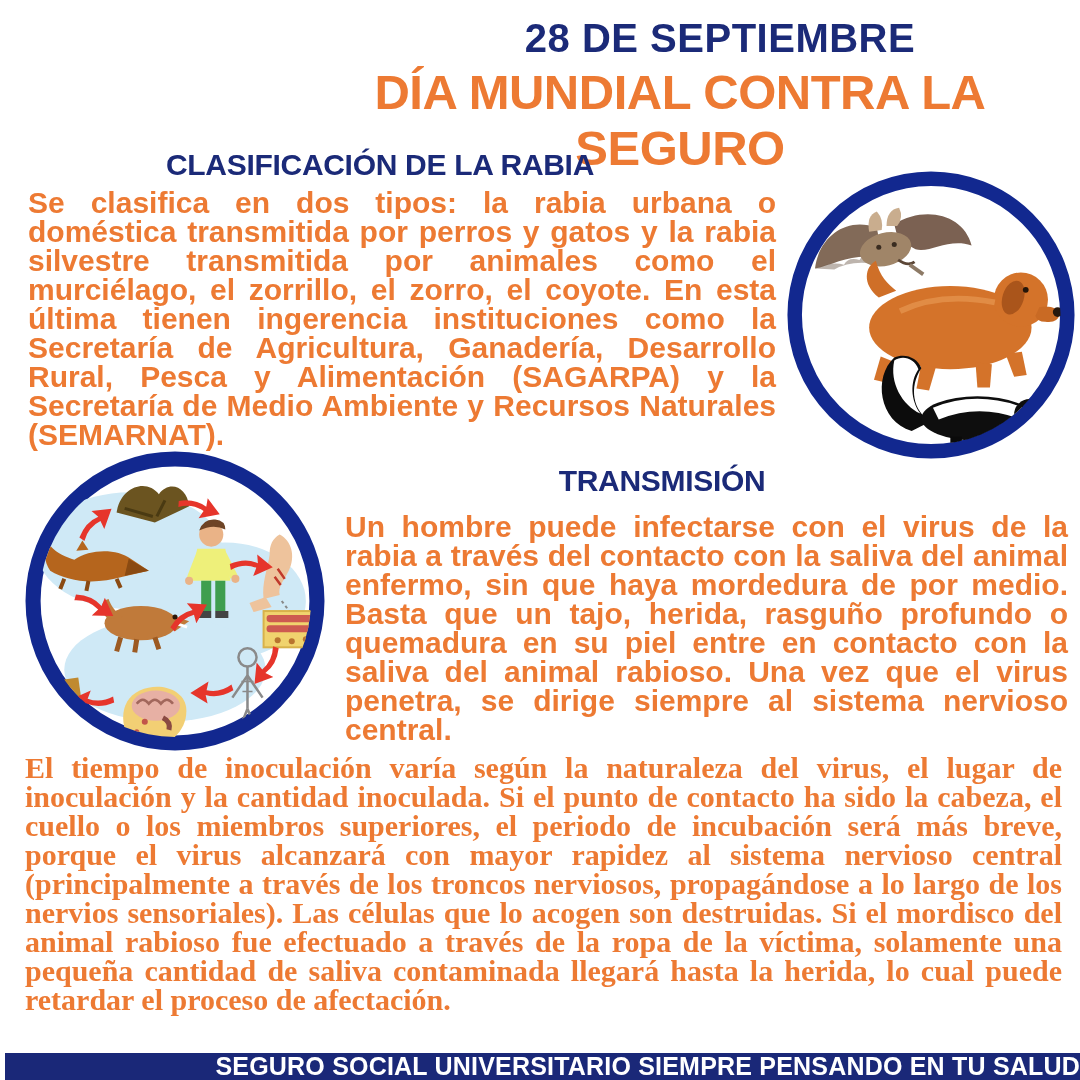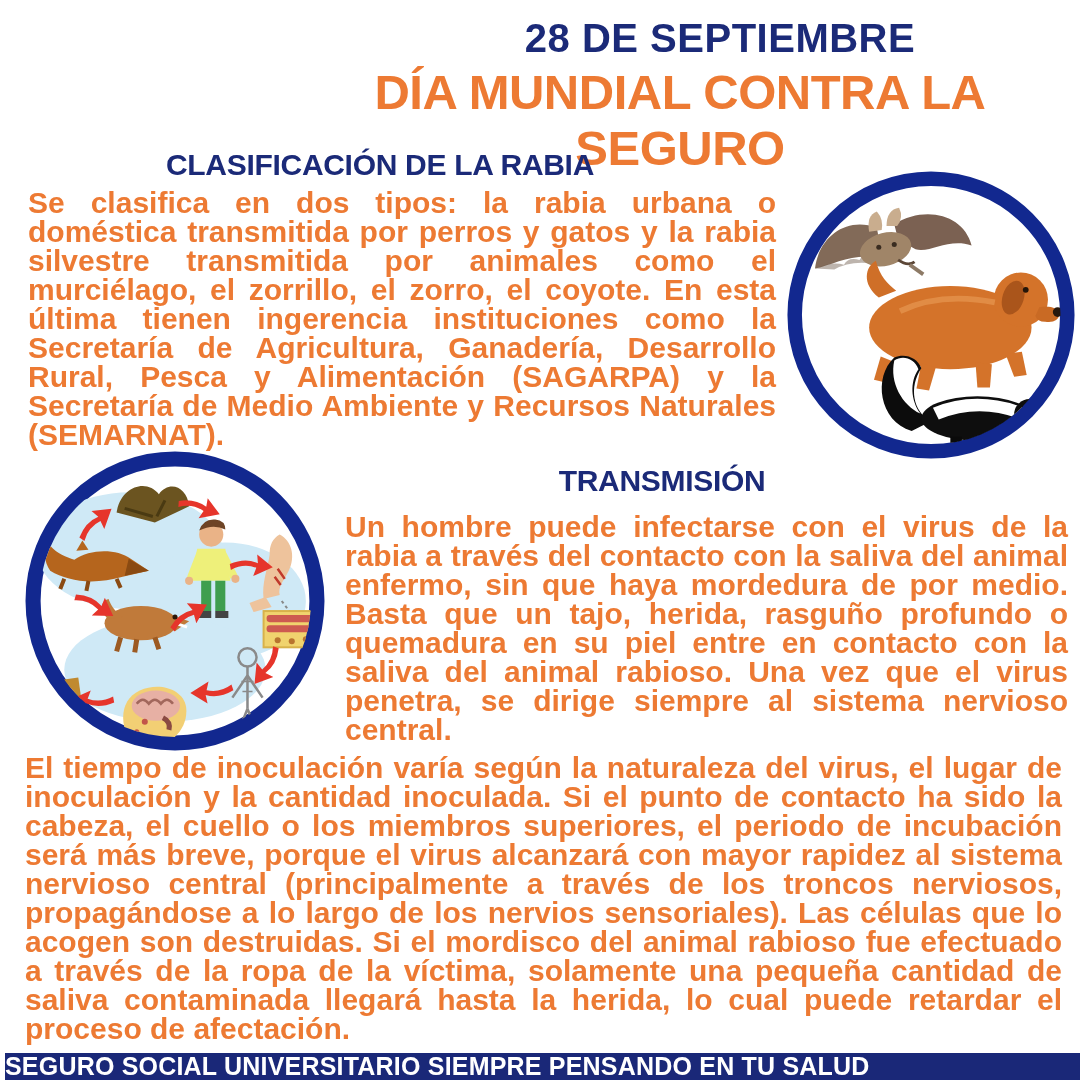--- a/index.html
+++ b/index.html
@@ -10,27 +10,27 @@
              font-size:40px;font-weight:bold;color:#1b2a78;letter-spacing:.5px;}
   .main-title{left:282px;top:64px;width:796px;text-align:center;
               font-size:49px;font-weight:bold;color:#ed7a33;letter-spacing:-.5px;}
   .sec-heading{font-size:30px;font-weight:bold;color:#1b2a78;text-align:center;letter-spacing:-.3px;}
   .h-clasif{left:30px;top:148px;width:700px;}
   .h-trans{left:362px;top:464px;width:600px;}
   .body-par{font-size:30px;line-height:29px;font-weight:bold;color:#ed7a33;
             text-align:justify;letter-spacing:0;}
   .p-clasif{left:28px;top:188px;width:748px;}
   .p-trans{left:345px;top:512px;width:723px;}
-  .p-inocul{left:25px;top:753px;width:1037px;}
+  .p-inocul{left:25px;top:753px;width:1037px;font-family:Liberation Serif, serif;}
   .circle-right{left:786px;top:170px;width:290px;height:290px;}
   .circle-left{left:24px;top:450px;width:302px;height:302px;}
   .circle-right svg,.circle-left svg,.logo svg{width:100%;height:100%;display:block;}
   .logo{left:30px;top:10px;width:250px;height:128px;}
   .footer-bar{left:5px;top:1053px;width:1075px;height:27px;background:#1a2878;
-              display:flex;align-items:center;justify-content:flex-start;}
+              display:flex;align-items:center;justify-content:flex-end;}
   .footer-bar span{color:#ffffff;font-size:25px;font-weight:bold;letter-spacing:.2px;
                    line-height:27px;white-space:nowrap;}
 </style>
 </head>
 <body>
 
 <div class="poster">
 
 
   <div class="abs date-line">28 DE SEPTIEMBRE</div>

